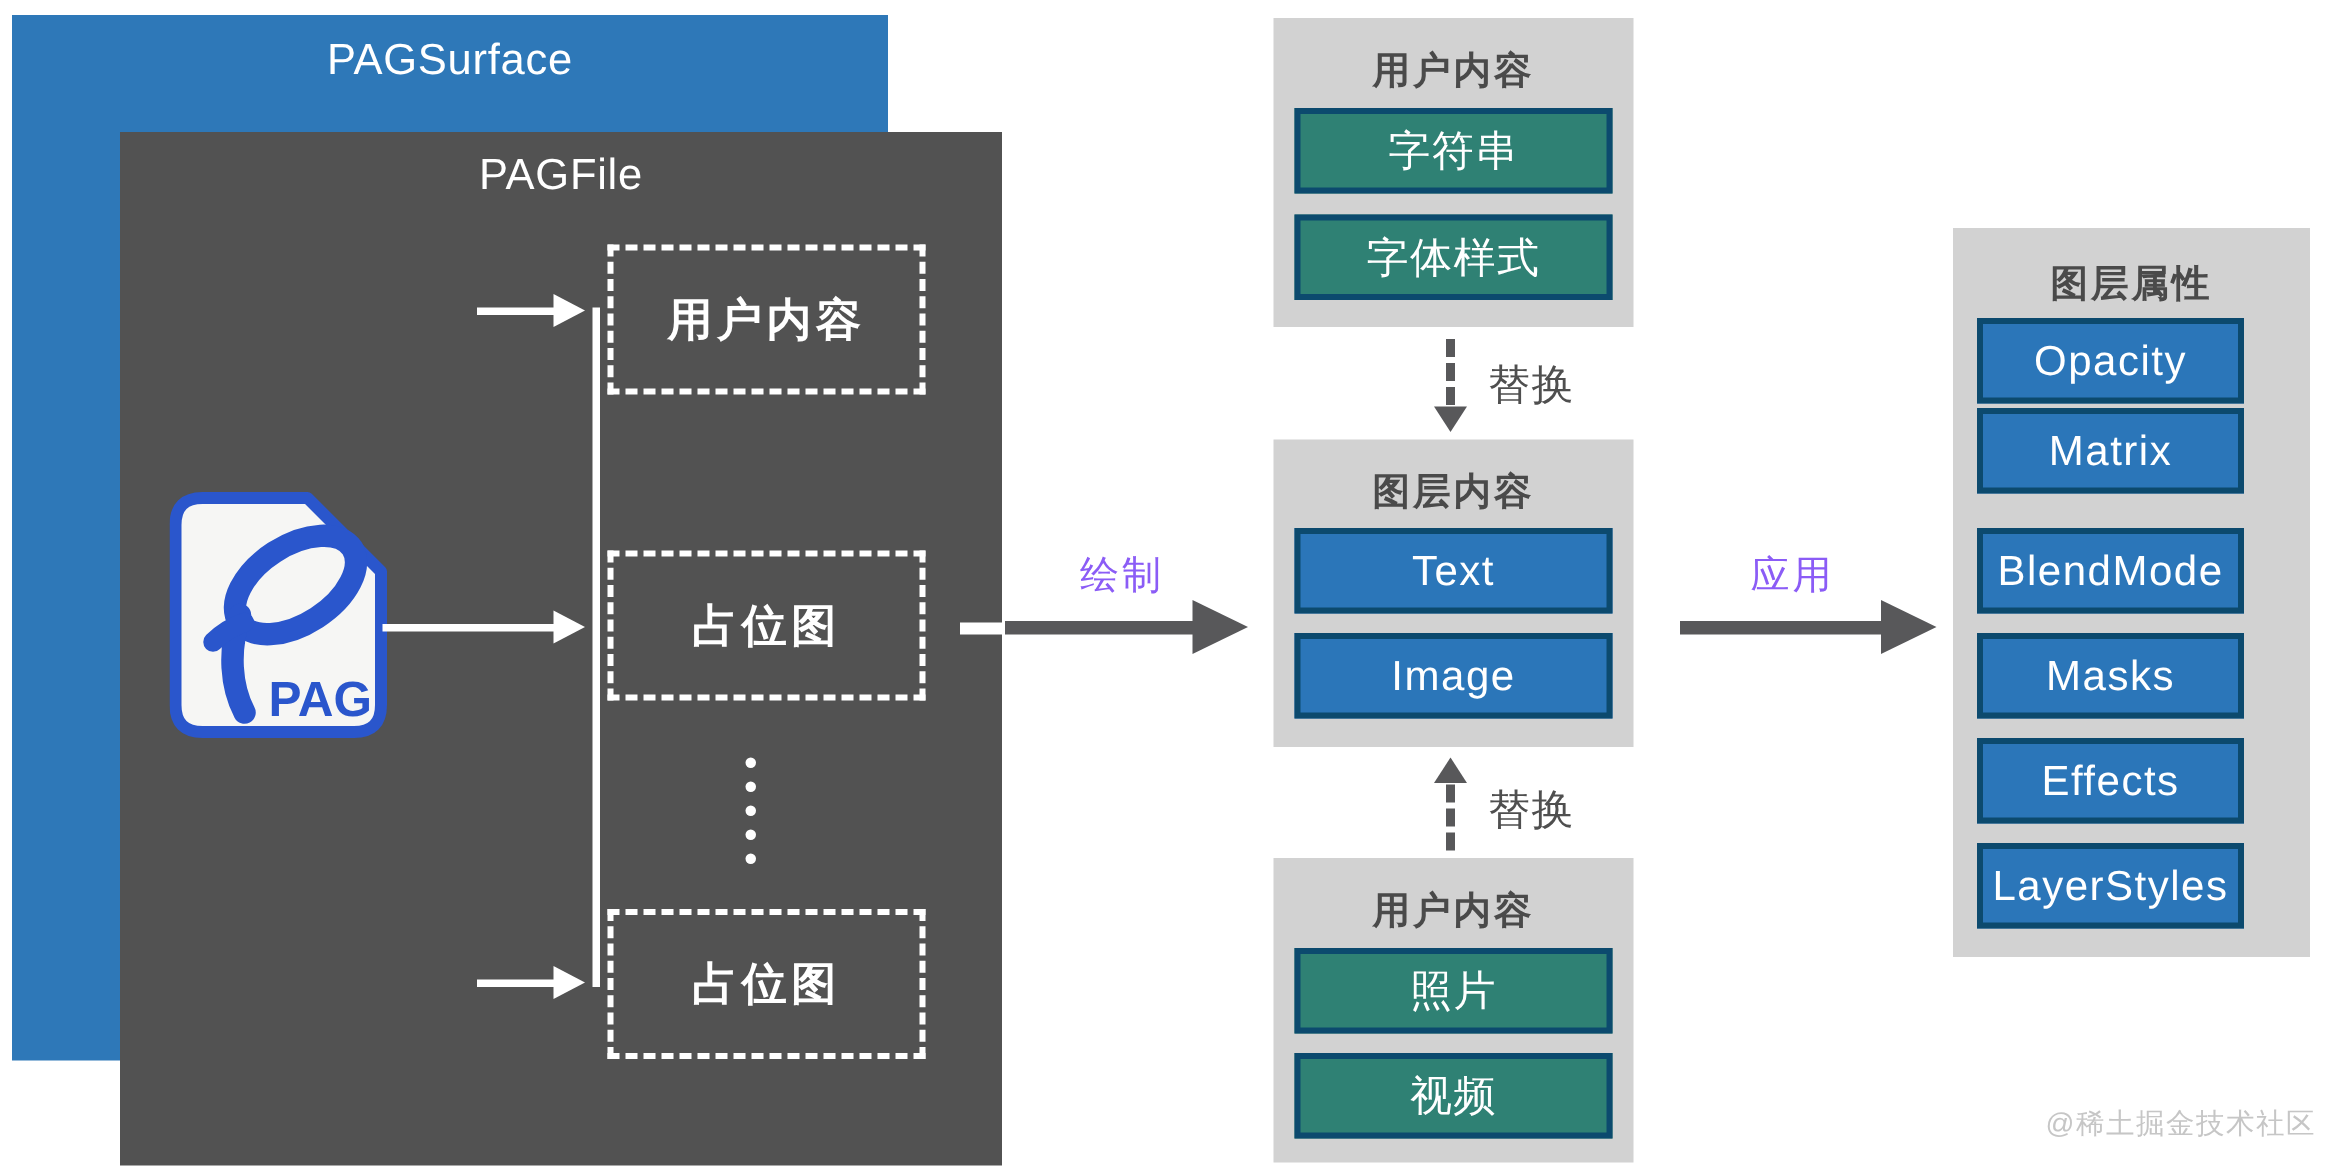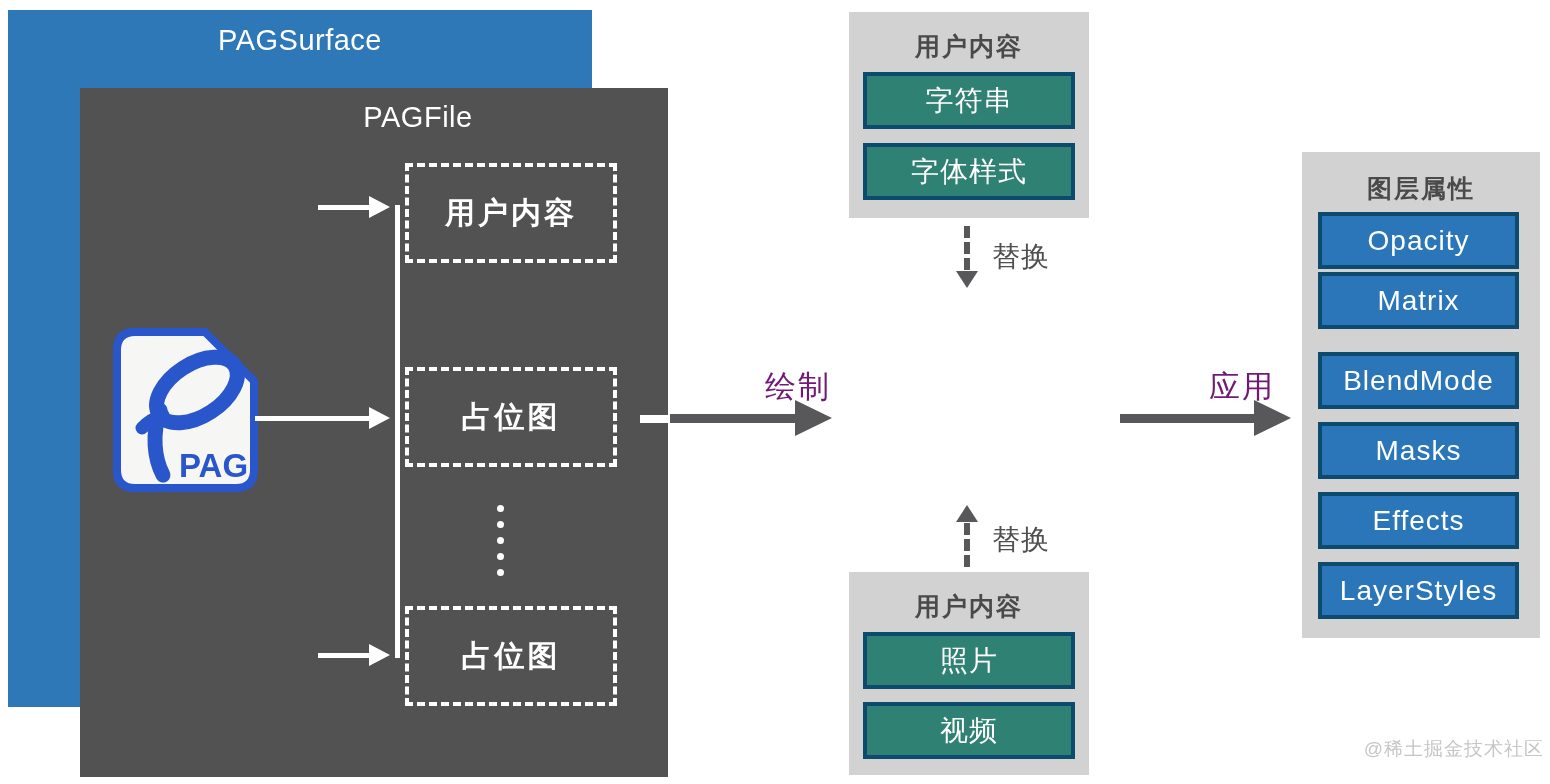--- a/index.html
+++ b/index.html
@@ -7,21 +7,21 @@
     position:relative;width:1550px;height:784px;background:#ffffff;overflow:hidden;
     font-family:"Liberation Sans","DejaVu Sans",sans-serif;
   }
   .abs{position:absolute;}
   
   .surface-rect{left:8px;top:10px;width:584px;height:697px;background:#2e78b8;}
   .surface-title{left:8px;top:24px;width:584px;text-align:center;color:#ffffff;
     font-size:29px;font-weight:400;letter-spacing:.5px;}
   .file-rect{left:80px;top:88px;width:588px;height:689px;background:#525252;}
   .file-title{left:0;top:13px;width:588px;text-align:center;color:#ffffff;
-    font-size:29px;font-weight:500;letter-spacing:.5px;padding-left:44px;}
+    font-size:29px;font-weight:500;letter-spacing:.5px;}
   
   .ph{left:325px;width:212px;height:100px;border:4px dashed #ffffff;box-sizing:border-box;
     display:flex;align-items:center;justify-content:center;color:#ffffff;
     font-size:30px;font-weight:600;letter-spacing:3px;}
   .ph1{top:75px;} .ph2{top:279px;} .ph3{top:518px;}
   
   .wline{background:#ffffff;}
   .whead{width:0;height:0;border-top:11px solid transparent;border-bottom:11px solid transparent;
     border-left:21px solid #ffffff;}
   
@@ -29,26 +29,26 @@
   .dots span{width:7px;height:7px;border-radius:50%;background:#ffffff;}
   
   .panel{background:#d2d2d2;}
   .panel-title{position:absolute;left:0;width:100%;text-align:center;color:#4a4a4a;
     font-size:25px;font-weight:600;letter-spacing:2px;top:18px;}
   .chip{position:absolute;left:14px;width:212px;height:57px;box-sizing:border-box;
     border:4px solid #0c4a6e;display:flex;align-items:center;justify-content:center;
     color:#ffffff;font-size:28px;font-weight:500;letter-spacing:1px;}
   .teal{background:#2f8174;}
   .blue{background:#2b76b9;}
-  .panel-right .chip{left:16px;width:201px;}
+  .panel-right .chip{left:16px;width:178px;}
   
   .gline{background:#58585a;height:9px;}
   .ghead{width:0;height:0;border-top:18px solid transparent;border-bottom:18px solid transparent;
     border-left:37px solid #58585a;}
-  .arrow-label{color:#701a75;font-size:31px;font-weight:500;text-align:right;letter-spacing:2px;}
+  .arrow-label{color:#8b5cf6;font-size:26px;font-weight:500;text-align:center;letter-spacing:2px;}
   
   .vdash{width:0;border-left:6px dashed #58585a;}
   .vhead-down{width:0;height:0;border-left:11px solid transparent;border-right:11px solid transparent;
     border-top:17px solid #58585a;}
   .vhead-up{width:0;height:0;border-left:11px solid transparent;border-right:11px solid transparent;
     border-bottom:17px solid #58585a;}
   .replace-label{color:#4f4f4f;font-size:28px;font-weight:500;letter-spacing:1px;text-align:right;}
   
   .watermark{right:6px;bottom:22px;color:#c6c6c6;font-size:19px;letter-spacing:1px;}
 </style>
@@ -112,20 +112,29 @@
     </div>
     <div class="chip teal" style="top:131px;">
       <span>字体样式</span>
     </div>
   </div>
 
   <div class="abs vdash" style="left:964px;top:226px;height:44px;"></div>
   <div class="abs vhead-down" style="left:956px;top:271px;"></div>
   <div class="abs replace-label" style="left:992px;top:238px;">替换</div>
 
+  <div class="abs panel" style="left:849px;top:293px;width:240px;height:205px;">
+    <div class="panel-title">图层内容</div>
+    <div class="chip blue" style="top:59px;">
+      <span>Text</span>
+    </div>
+    <div class="chip blue" style="top:129px;">
+      <span>Image</span>
+    </div>
+  </div>
 
   <div class="abs vhead-up" style="left:956px;top:505px;"></div>
   <div class="abs vdash" style="left:964px;top:523px;height:44px;"></div>
   <div class="abs replace-label" style="left:992px;top:521px;">替换</div>
 
   <div class="abs panel" style="left:849px;top:572px;width:240px;height:203px;">
     <div class="panel-title">用户内容</div>
     <div class="chip teal" style="top:60px;">
       <span>照片</span>
     </div>

